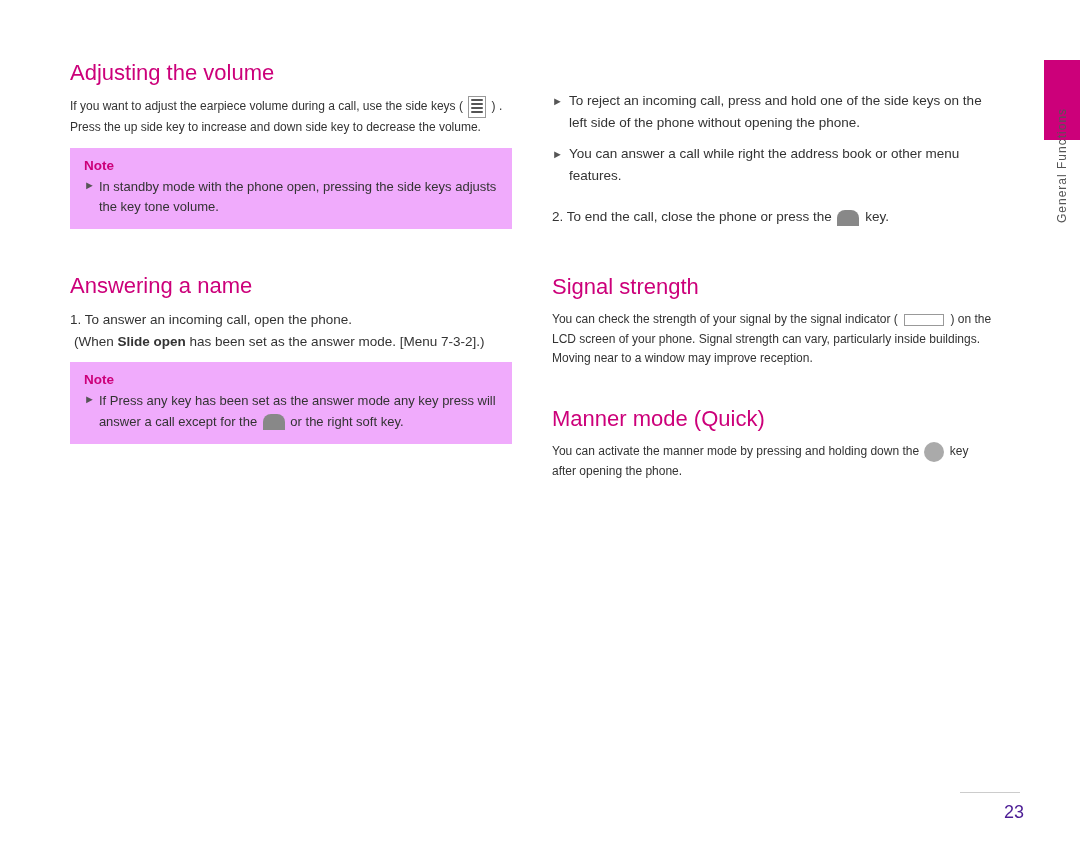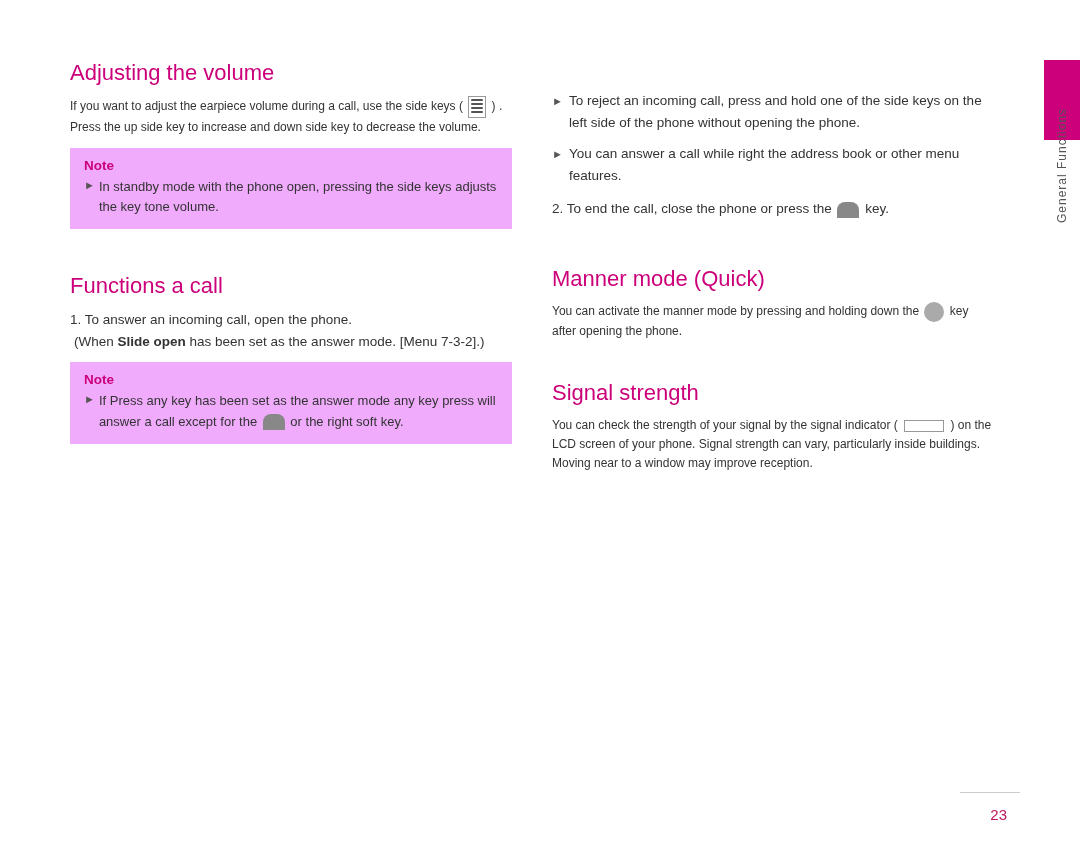--- a/index.html
+++ b/index.html
@@ -215,23 +215,23 @@
       transform: rotate(180deg);
       font-size: 12px;
       color: #555;
       letter-spacing: 1px;
       padding-top: 90px;
     }
 
     .page-number {
       position: absolute;
       bottom: 40px;
-      right: 73px;
-      font-size: 15px;
-      color: #be185d;
+      right: 56px;
+      font-size: 18px;
+      color: #4c1d95;
     }
 
     .divider {
       position: absolute;
       bottom: 70px;
       right: 60px;
       width: 60px;
       height: 1px;
       background: #ccc;
     }
@@ -261,21 +261,21 @@
         <div class="note-box">
           <div class="note-title">Note</div>
           <div class="note-item">
             <span class="note-arrow">►</span>
             <span class="note-body">In standby mode with the phone open, pressing the side keys adjusts the key tone volume.</span>
           </div>
         </div>
       </div>
 
       <div class="section">
-        <div class="section-title">Functions a call</div>
+        <div class="section-title">Answering a name</div>
         <div class="numbered-item" style="margin-top:10px;">
           1. To answer an incoming call, open the phone.
           <div class="sub-text">
             (When <span class="bold-text">Slide open</span> has been set as the answer mode. [Menu 7-3-2].)
           </div>
         </div>
         <div class="note-box">
           <div class="note-title">Note</div>
           <div class="note-item">
             <span class="note-arrow">►</span>
@@ -294,45 +294,45 @@
 
       <div class="section">
         <div class="bullet-item">
           <span class="bullet-arrow">►</span>
           <span>To reject an incoming call, press and hold one of the side keys on the left side of the phone without opening the phone.</span>
         </div>
         <div class="bullet-item">
           <span class="bullet-arrow">►</span>
           <span>You can answer a call while right the address book or other menu features.</span>
         </div>
-        <div class="numbered-item" style="margin-top:12px;">
+        <div class="numbered-item" style="margin-top:20px;">
           2. To end the call, close the phone or press the
           <span class="end-call-icon"></span>
           key.
+        </div>
+      </div>
+
+      <div class="section" style="margin-top:10px;">
+        <div class="section-title">Signal strength</div>
+        <div class="section-body">
+          You can check the strength of your signal by the signal indicator (
+          <span class="signal-blank"></span>
+          ) on the LCD screen of your phone. Signal strength can vary, particularly inside buildings. Moving near to a window may improve reception.
         </div>
       </div>
 
       <div class="section" style="margin-top:10px;">
         <div class="section-title">Manner mode (Quick)</div>
         <div class="section-body">
           You can activate the manner mode by pressing and holding down the
           <span class="manner-key-icon"></span>
           key after opening the phone.
         </div>
       </div>
 
-      <div class="section" style="margin-top:10px;">
-        <div class="section-title">Signal strength</div>
-        <div class="section-body">
-          You can check the strength of your signal by the signal indicator (
-          <span class="signal-blank"></span>
-          ) on the LCD screen of your phone. Signal strength can vary, particularly inside buildings. Moving near to a window may improve reception.
-        </div>
-      </div>
-
     </div>
 
   </div>
 
   <div class="sidebar">
     <div class="sidebar-tab"></div>
     <div class="sidebar-label">General Functions</div>
   </div>
 
   <div class="divider"></div>

